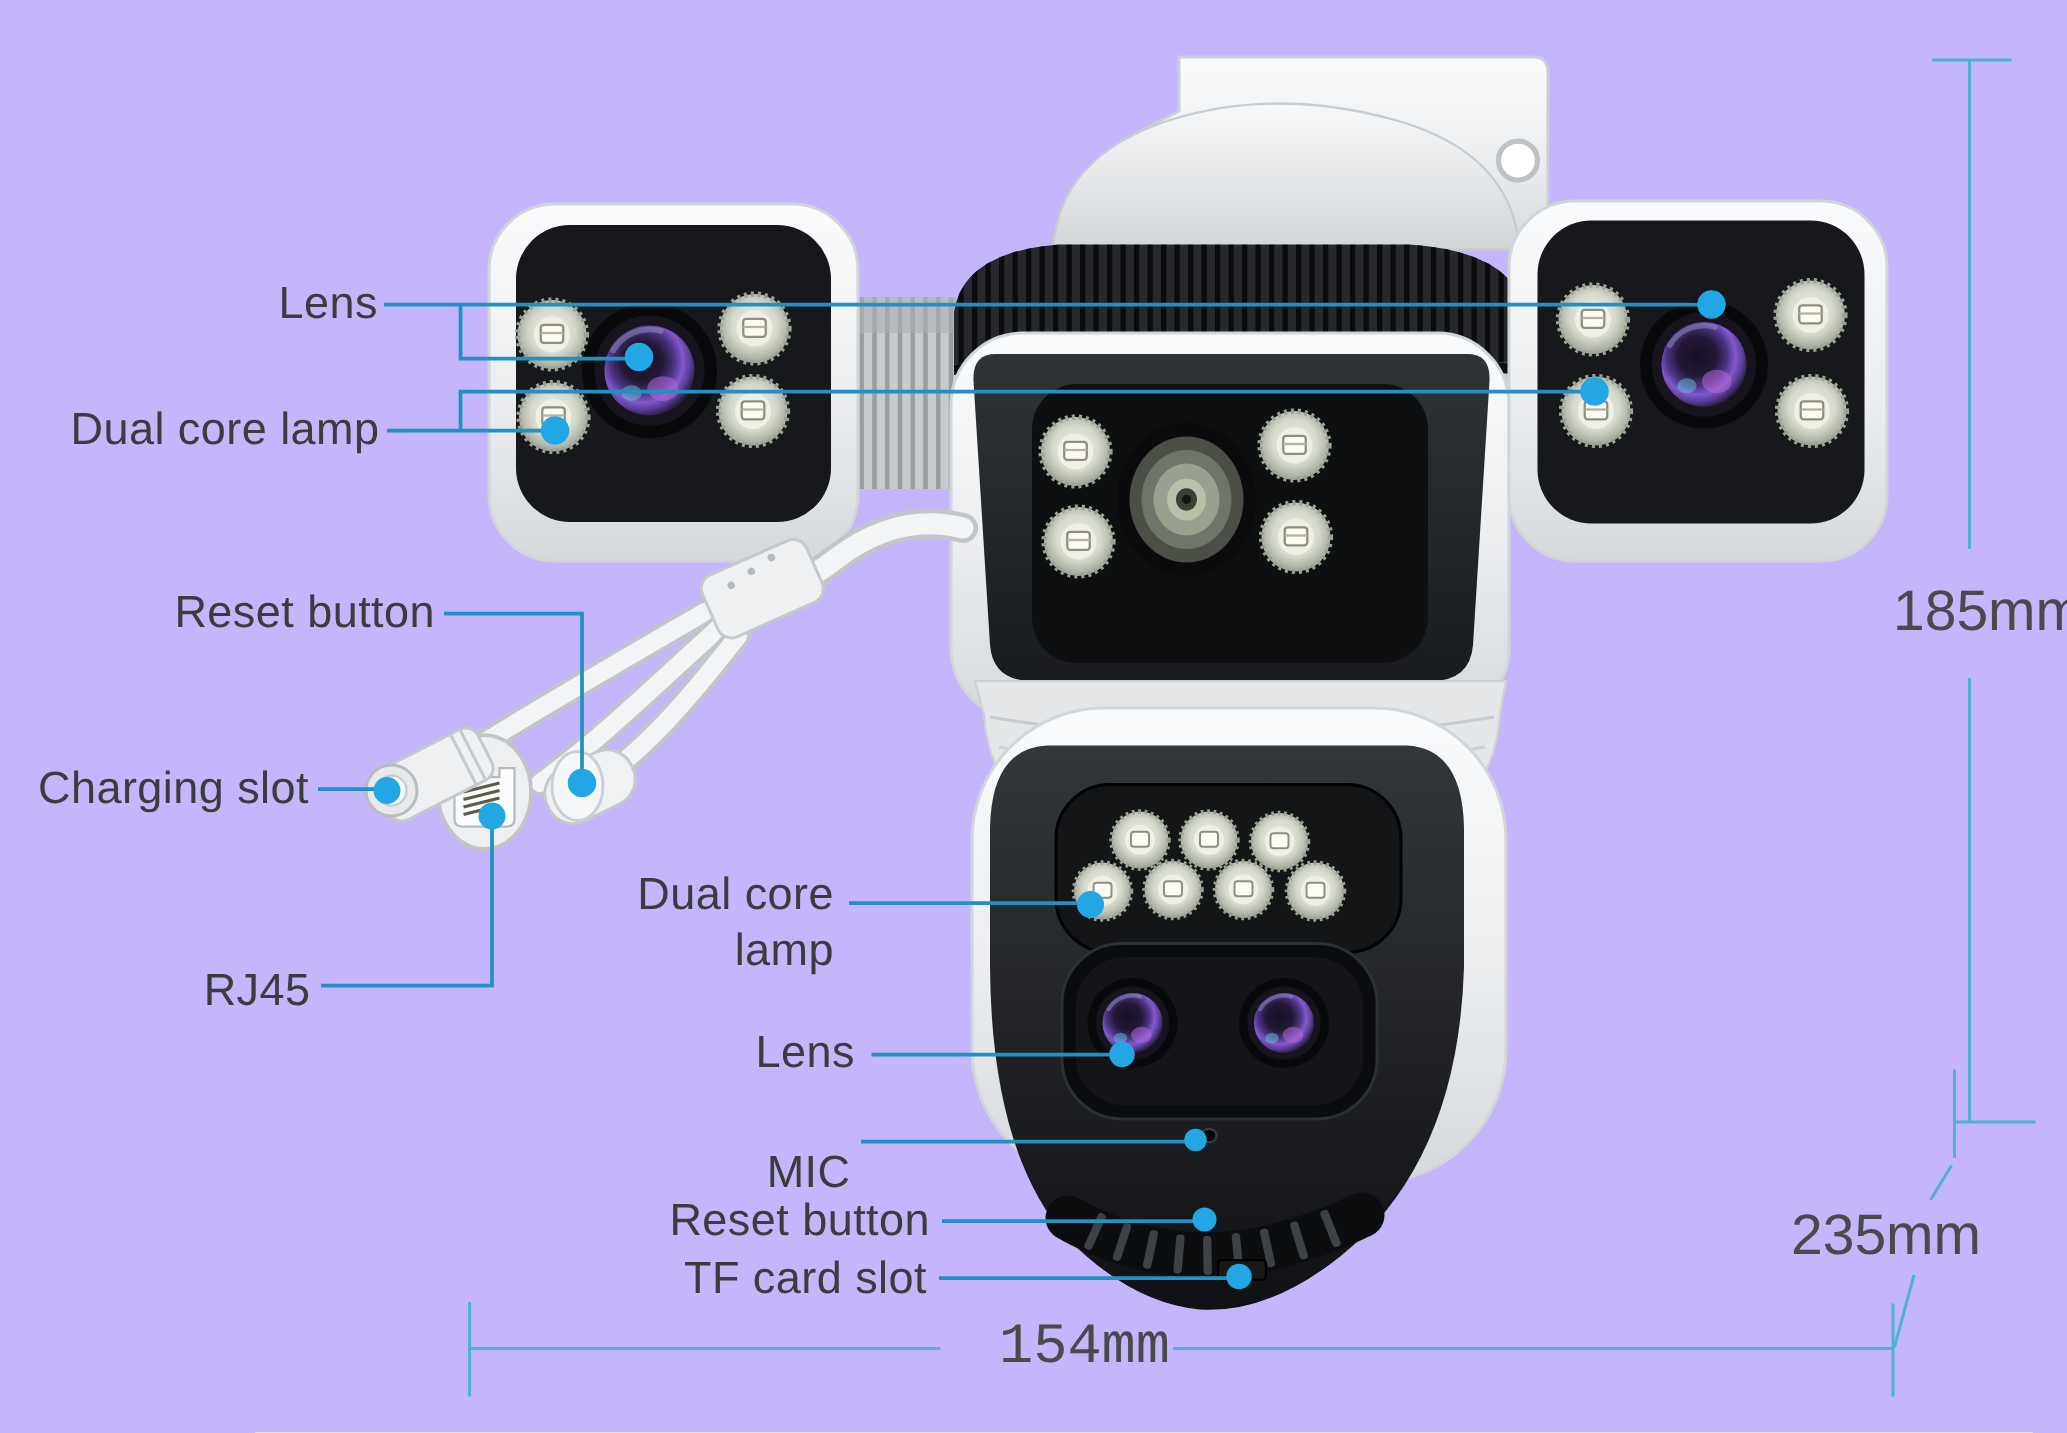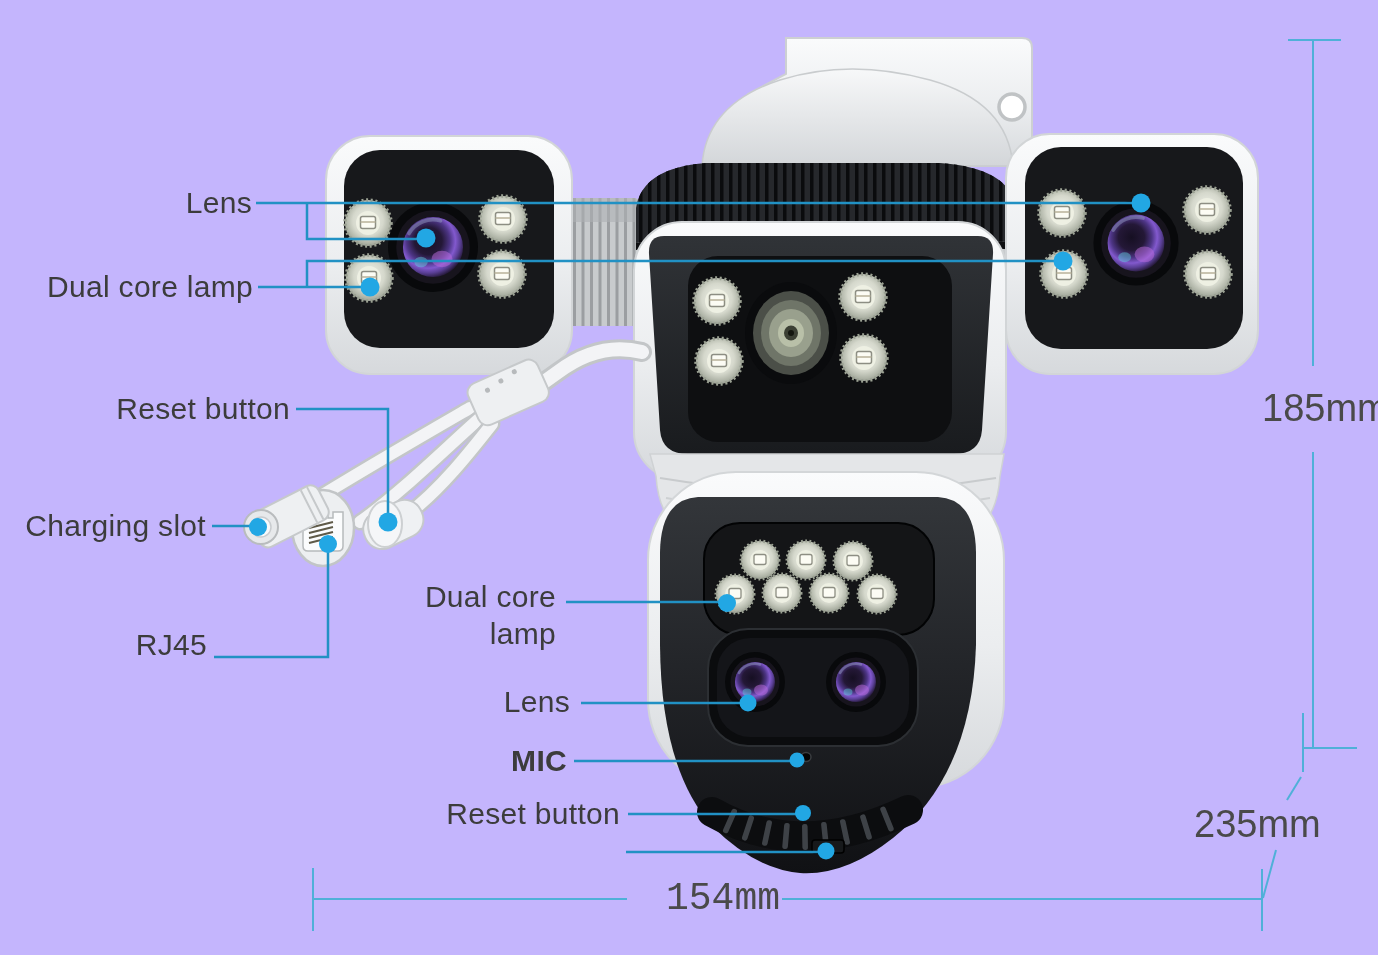--- a/index.html
+++ b/index.html
@@ -6,24 +6,24 @@
   .stage{position:relative;width:1378px;height:955px;background:#c4b5fd;overflow:hidden;
          font-family:"Liberation Sans", sans-serif;}
   .stage svg{position:absolute;left:0;top:0;}
   .lbl{position:absolute;font-size:30px;line-height:34px;color:#3c3c3c;white-space:nowrap;
        letter-spacing:0.3px;}
   .dim{position:absolute;font-size:38px;line-height:32px;color:#4a4a4a;white-space:nowrap;}
   #lbl-lens-top{right:1126px;top:186px;}
   #lbl-lamp-top{right:1125px;top:270px;}
   #lbl-reset-top{right:1088px;top:392px;}
   #lbl-charging{right:1172px;top:509px;}
-  #lbl-rj45{right:1171px;top:628px;}
+  #lbl-rj45{right:1171px;top:644px;}
   #lbl-lamp-bottom{right:822px;top:578px;width:160px;white-space:normal;text-align:right;line-height:37px;}
   #lbl-lens-bottom{right:808px;top:685px;}
-  #lbl-mic{right:811px;top:744px;font-weight:bold;}
+  #lbl-mic{right:811px;top:765px;}
   #lbl-reset-bottom{right:758px;top:797px;}
   #lbl-tf{right:760px;top:836px;}
   #lbl-dim185{left:1262px;top:392px;}
   #lbl-dim235{left:1194px;top:808px;}
   #lbl-dim154{left:666px;top:883px;font-family:Liberation Mono, monospace;}
 </style>
 </head>
 <body>
 
 <div class="stage">
@@ -282,18 +282,19 @@
 
 <div class="lbl" id="lbl-lens-top">Lens</div>
 <div class="lbl" id="lbl-lamp-top">Dual core lamp</div>
 <div class="lbl" id="lbl-reset-top">Reset button</div>
 <div class="lbl" id="lbl-charging">Charging slot</div>
 <div class="lbl" id="lbl-rj45">RJ45</div>
 <div class="lbl" id="lbl-lamp-bottom">Dual core lamp</div>
 <div class="lbl" id="lbl-lens-bottom">Lens</div>
 <div class="lbl" id="lbl-mic">MIC</div>
 <div class="lbl" id="lbl-reset-bottom">Reset button</div>
+<div class="lbl" id="lbl-tf">TF card slot</div>
 
 <div class="dim" id="lbl-dim185">185mm</div>
 <div class="dim" id="lbl-dim235">235mm</div>
 <div class="dim" id="lbl-dim154">154mm</div>
 
 </div>
 
 </body></html>

